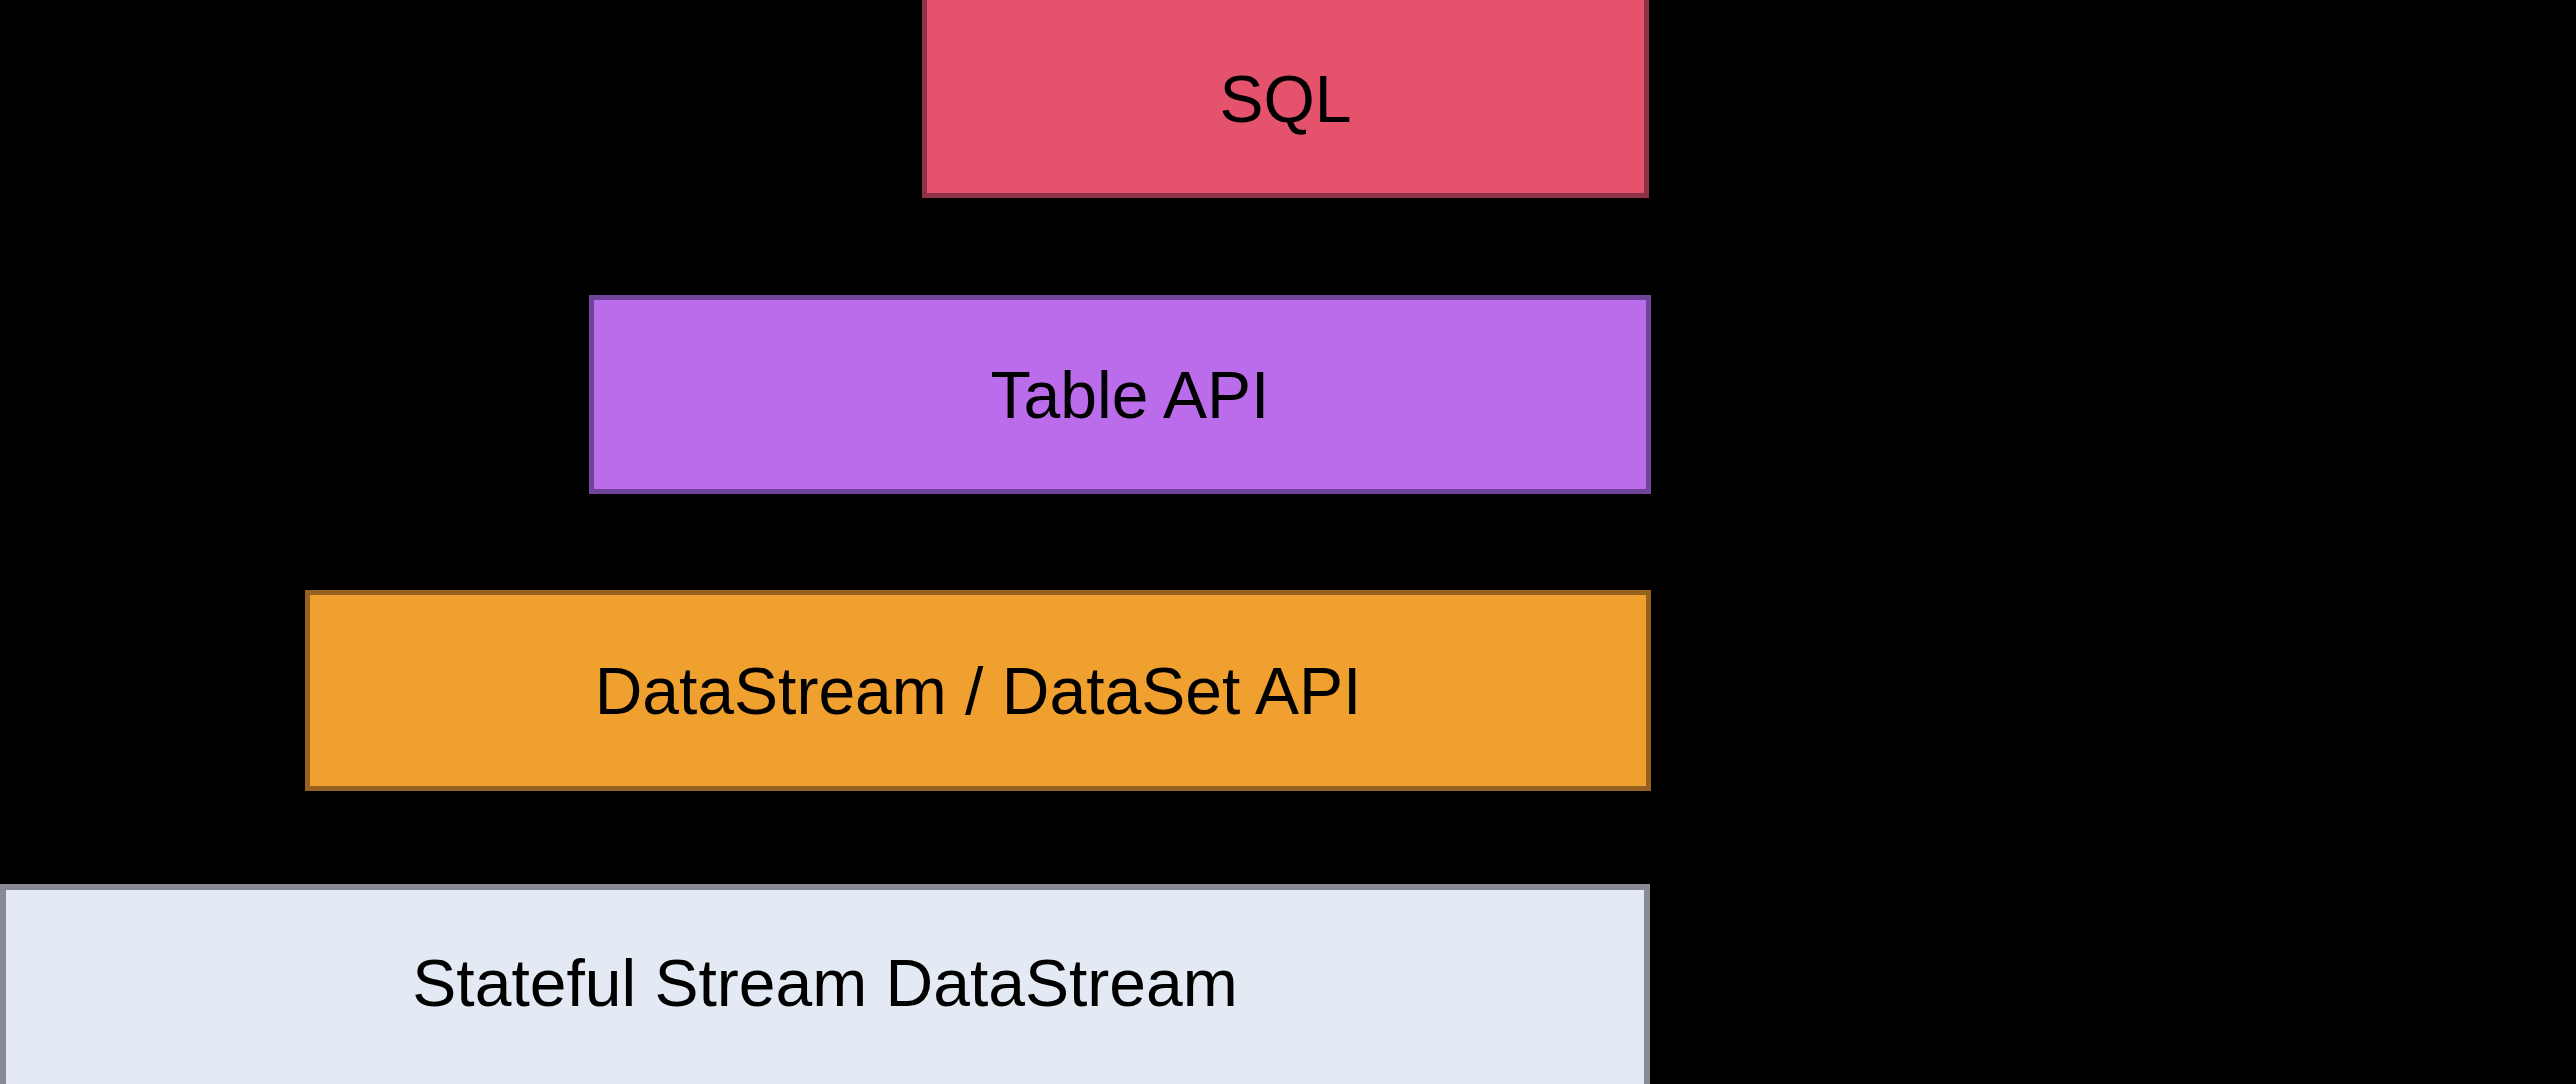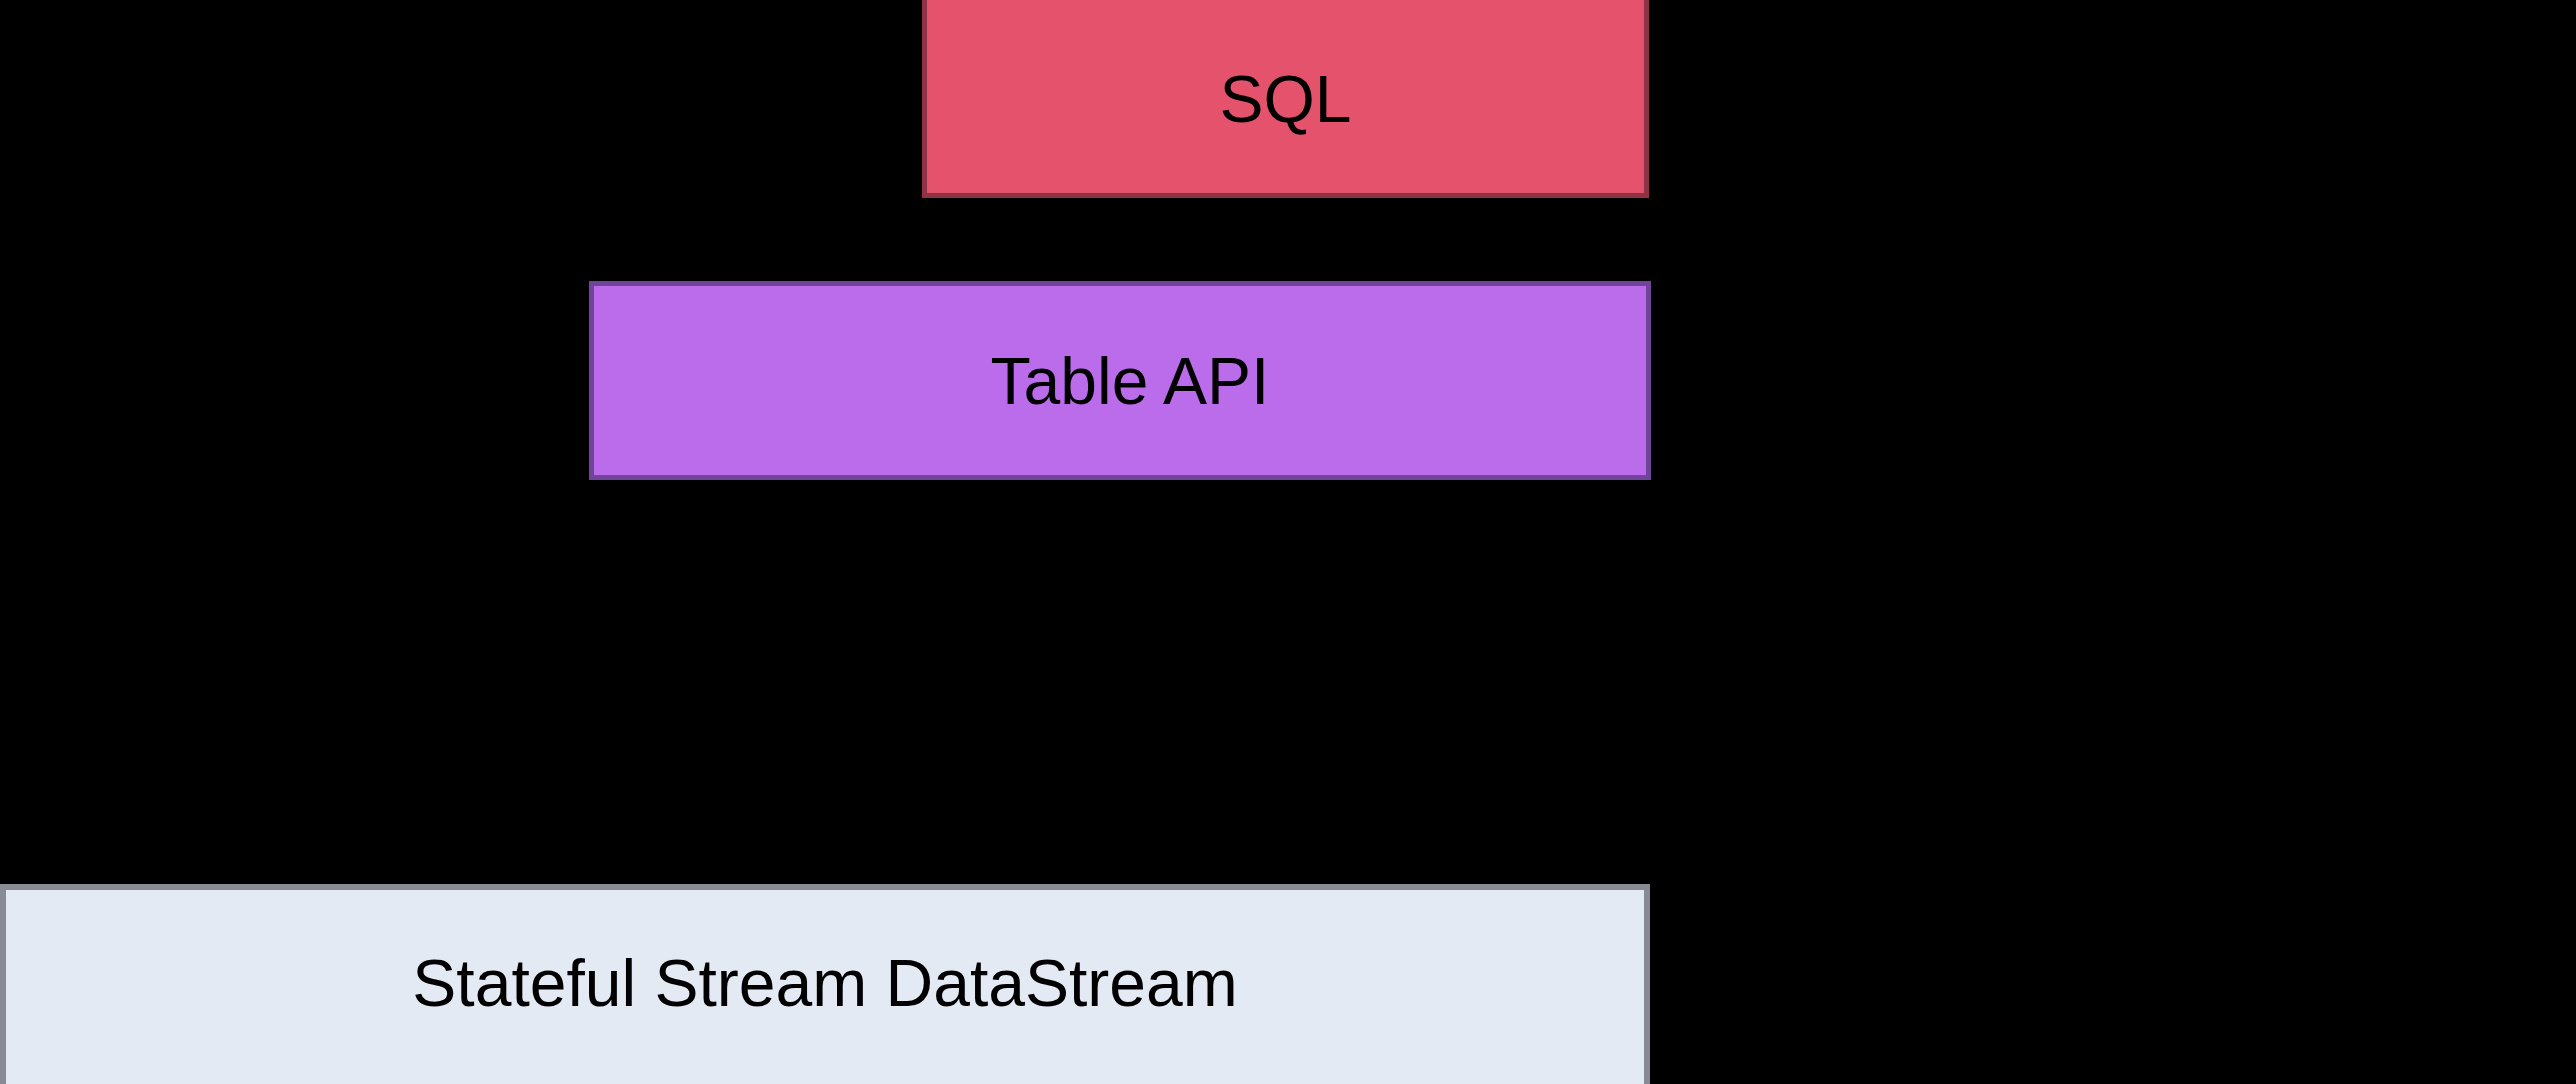--- a/index.html
+++ b/index.html
@@ -45,21 +45,21 @@
     height: 206px;
     background: #e4536b;
     border: 5.7px solid #8e3346;
     font-size: 66px;
     padding-top: 7.6px;
   }
 
   
   #layer-table-api {
     left: 589px;
-    top: 281px;
+    top: 295px;
     width: 1062px;
     height: 199px;
     background: #ba6ceb;
     border: 5.7px solid #6f4499;
     font-size: 66px;
     padding-left: 20px;
   }
 
   
   #layer-datastream {
@@ -90,19 +90,22 @@
 <div id="canvas">
 
   <div class="layer" id="layer-sql">
     <span class="layer-label">SQL</span>
   </div>
 
   <div class="layer" id="layer-table-api">
     <span class="layer-label">Table API</span>
   </div>
 
+  <div class="layer" id="layer-datastream">
+    <span class="layer-label">DataStream / DataSet API</span>
+  </div>
 
   <div class="layer" id="layer-stateful">
     <span class="layer-label">Stateful Stream DataStream</span>
   </div>
 
 </div>
 
 
 </body></html>

